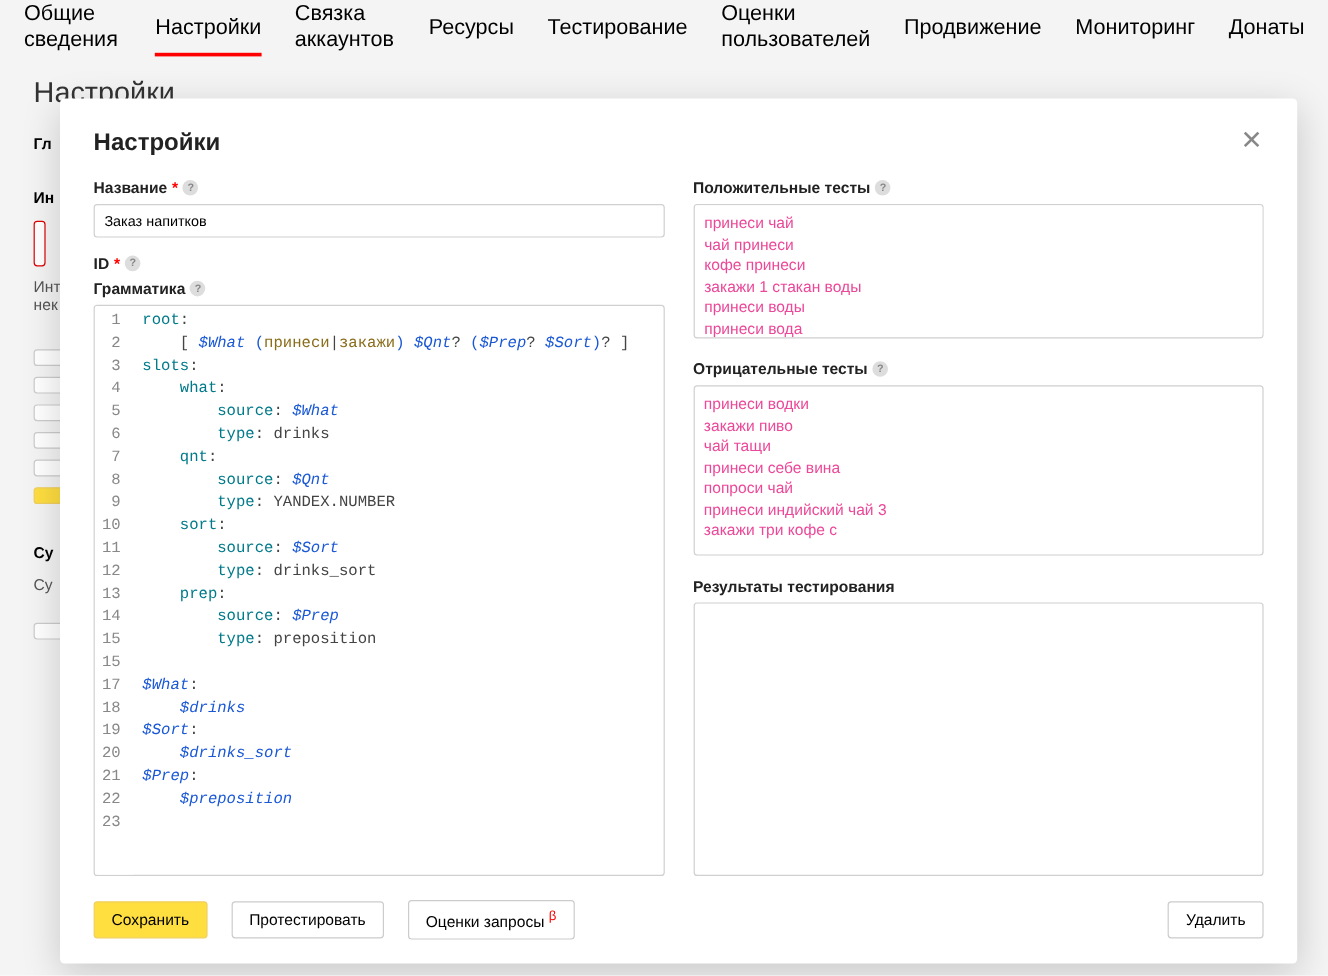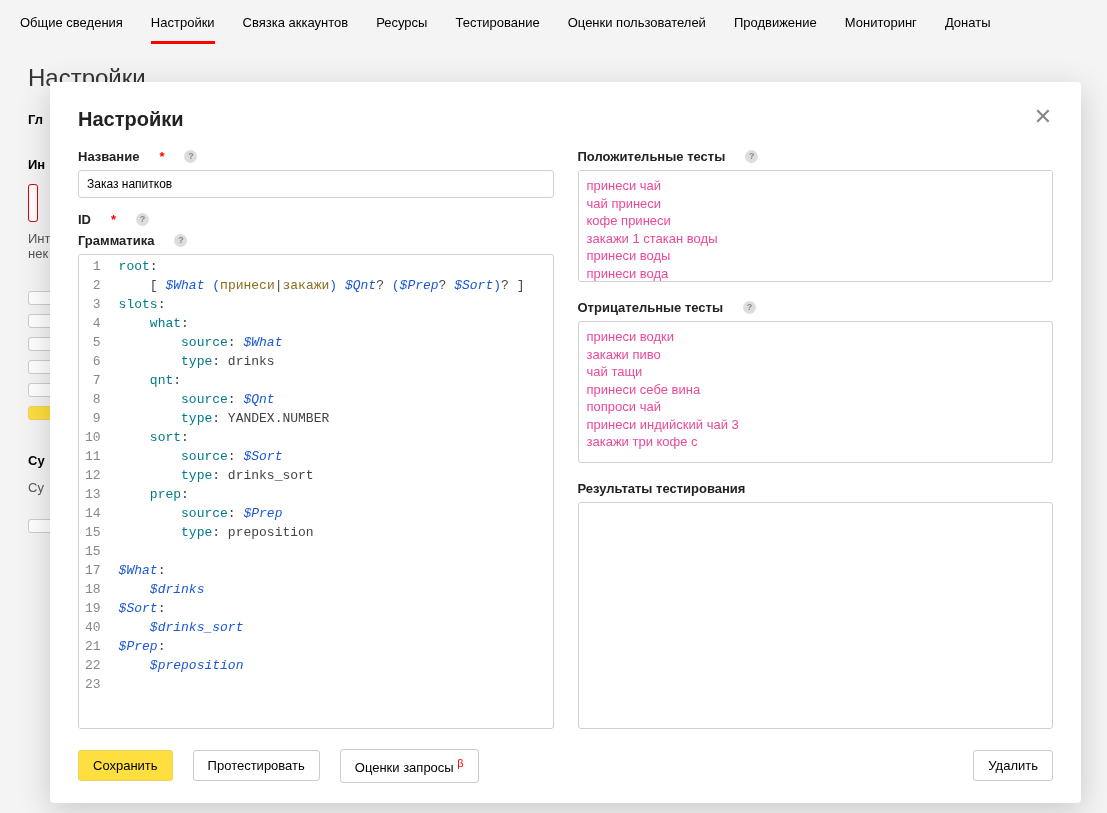--- a/index.html
+++ b/index.html
@@ -15,21 +15,21 @@
   }
 
   
   .top-tabs {
     background: #f4f4f4;
     padding: 0 20px;
     display: flex;
     gap: 28px;
     height: 44px;
     align-items: center;
-    font-size: 13px;
+    font-size: 18px;
   }
   .top-tab {
     padding: 14px 0 11px 0;
     color: #000;
     cursor: pointer;
     border-bottom: 3px solid transparent;
   }
   .top-tab.active {
     border-bottom: 3px solid #ff0000;
     font-weight: 500;
@@ -105,21 +105,21 @@
     min-height: 0;
   }
   .modal-col { flex: 1; display: flex; flex-direction: column; min-width: 0; }
 
   .field-label {
     font-size: 13px;
     font-weight: bold;
     margin-bottom: 6px;
     display: flex;
     align-items: center;
-    gap: 20px;
+    gap: 4px;
   }
   .req { color: #ff0000; }
   .help-ic {
     display: inline-block;
     width: 13px; height: 13px;
     border-radius: 50%;
     background: #ddd;
     color: #888;
     font-size: 9px;
     line-height: 13px;
@@ -270,21 +270,21 @@
             <div>10</div>
             <div>11</div>
             <div>12</div>
             <div>13</div>
             <div>14</div>
             <div>15</div>
             <div>15</div>
             <div>17</div>
             <div>18</div>
             <div>19</div>
-            <div>40</div>
+            <div>20</div>
             <div>21</div>
             <div>22</div>
             <div>23</div>
           </div>
         <div class="code" id="code"><div><span class="tk-key">root</span><span class="tk-punct">:</span></div><div><span>    </span><span class="tk-punct">[ </span><span class="tk-var">$What</span><span class="tk-punct"> </span><span class="tk-paren">(</span><span class="tk-text">принеси</span><span class="tk-punct">|</span><span class="tk-text">закажи</span><span class="tk-paren">)</span><span class="tk-punct"> </span><span class="tk-var">$Qnt</span><span class="tk-punct">? </span><span class="tk-paren">(</span><span class="tk-var">$Prep</span><span class="tk-punct">? </span><span class="tk-var">$Sort</span><span class="tk-paren">)</span><span class="tk-punct">? ]</span></div><div><span class="tk-key">slots</span><span class="tk-punct">:</span></div><div><span>    </span><span class="tk-key">what</span><span class="tk-punct">:</span></div><div><span>        </span><span class="tk-key">source</span><span class="tk-punct">: </span><span class="tk-var">$What</span></div><div><span>        </span><span class="tk-key">type</span><span class="tk-punct">: drinks</span></div><div><span>    </span><span class="tk-key">qnt</span><span class="tk-punct">:</span></div><div><span>        </span><span class="tk-key">source</span><span class="tk-punct">: </span><span class="tk-var">$Qnt</span></div><div><span>        </span><span class="tk-key">type</span><span class="tk-punct">: YANDEX.NUMBER</span></div><div><span>    </span><span class="tk-key">sort</span><span class="tk-punct">:</span></div><div><span>        </span><span class="tk-key">source</span><span class="tk-punct">: </span><span class="tk-var">$Sort</span></div><div><span>        </span><span class="tk-key">type</span><span class="tk-punct">: drinks_sort</span></div><div><span>    </span><span class="tk-key">prep</span><span class="tk-punct">:</span></div><div><span>        </span><span class="tk-key">source</span><span class="tk-punct">: </span><span class="tk-var">$Prep</span></div><div><span>        </span><span class="tk-key">type</span><span class="tk-punct">: preposition</span></div><div>&nbsp;</div><div><span class="tk-var">$What</span><span class="tk-punct">:</span></div><div><span>    </span><span class="tk-var">$drinks</span></div><div><span class="tk-var">$Sort</span><span class="tk-punct">:</span></div><div><span>    </span><span class="tk-var">$drinks_sort</span></div><div><span class="tk-var">$Prep</span><span class="tk-punct">:</span></div><div><span>    </span><span class="tk-var">$preposition</span></div><div>&nbsp;</div></div>
       </div>
     </div>
 
     <div class="modal-col">
       <div class="field-label">

